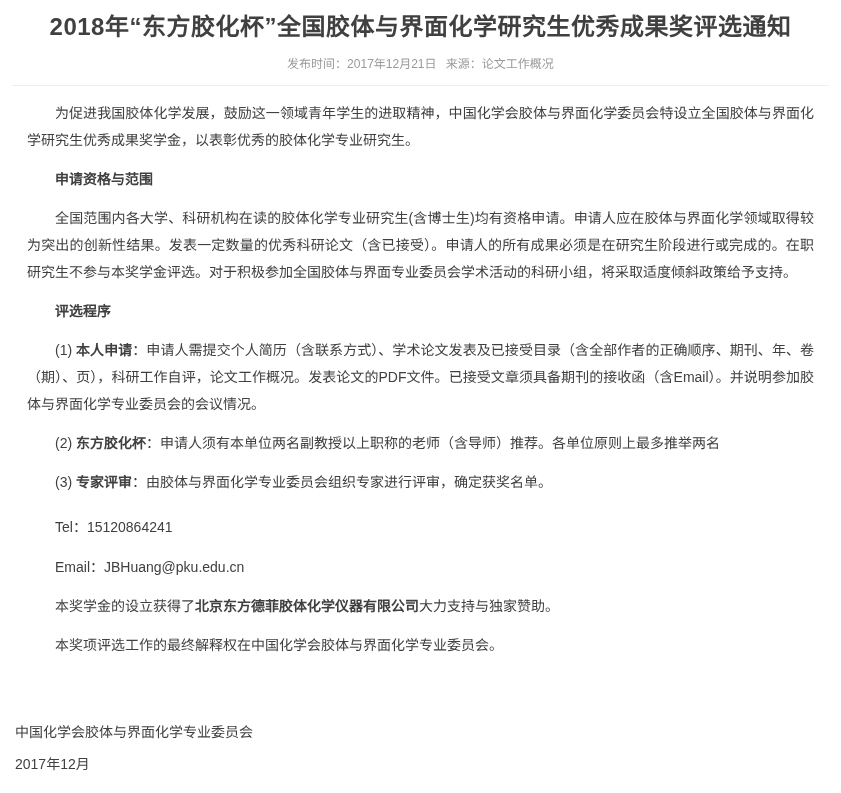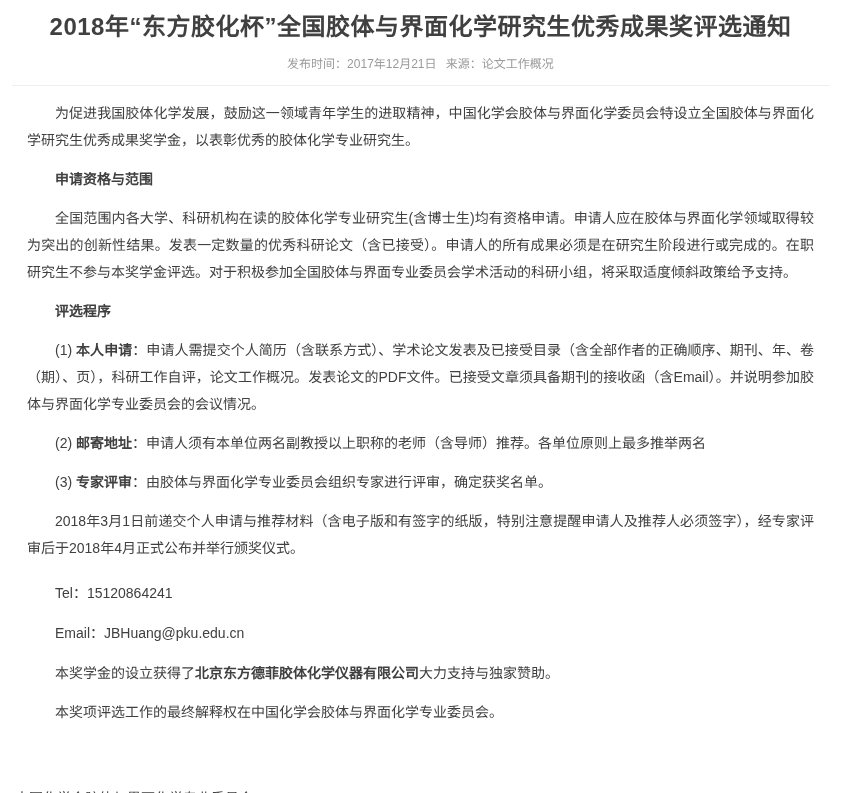--- a/index.html
+++ b/index.html
@@ -62,20 +62,21 @@
   .contact-block p {
     line-height: 28px;
     text-align: left;
   }
   .gap-spacer {
     display: inline-block;
     width: 30px;
   }
   .notes-block {
     margin-top: 13px;
+    font-family: Liberation Mono, monospace;
   }
   .footer {
     margin-top: 56px;
     padding-right: 20px;
     text-align: right;
     font-size: 14px;
     color: #404040;
   }
   .footer p {
     margin: 0;
@@ -102,26 +103,25 @@
     <p>为促进我国胶体化学发展，鼓励这一领域青年学生的进取精神，中国化学会胶体与界面化学委员会特设立全国胶体与界面化学研究生优秀成果奖学金，以表彰优秀的胶体化学专业研究生。</p>
 
     <p class="heading">申请资格与范围</p>
 
     <p>全国范围内各大学、科研机构在读的胶体化学专业研究生(含博士生)均有资格申请。申请人应在胶体与界面化学领域取得较为突出的创新性结果。发表一定数量的优秀科研论文（含已接受）。申请人的所有成果必须是在研究生阶段进行或完成的。在职研究生不参与本奖学金评选。对于积极参加全国胶体与界面专业委员会学术活动的科研小组，将采取适度倾斜政策给予支持。</p>
 
     <p class="heading">评选程序</p>
 
     <p><span>(1) </span><b>本人申请</b><span>：申请人需提交个人简历（含联系方式）、学术论文发表及已接受目录（含全部作者的正确顺序、期刊、年、卷（期）、页），科研工作自评，论文工作概况。发表论文的PDF文件。已接受文章须具备期刊的接收函（含Email）。并说明参加胶体与界面化学专业委员会的会议情况。</span></p>
 
-    <p><span>(2) </span><b>邮寄地址</b><span>：申请人须有本单位两名副教授以上职称的老师（含导师）推荐。各单位原则上最多推举两名</span></p>
+    <p><span>(2) </span><b>东方胶化杯</b><span>：申请人须有本单位两名副教授以上职称的老师（含导师）推荐。各单位原则上最多推举两名</span></p>
 
     <p><span>(3) </span><b>专家评审</b><span>：由胶体与界面化学专业委员会组织专家进行评审，确定获奖名单。</span></p>
 
 
-    <p>2018年3月1日前递交个人申请与推荐材料（含电子版和有签字的纸版，特别注意提醒申请人及推荐人必须签字），经专家评审后于2018年4月正式公布并举行颁奖仪式。</p>
 
     <div class="contact-block">
       <p>Tel：15120864241</p>
       <p>Email：JBHuang@pku.edu.cn</p>
     </div>
 
     <div class="notes-block">
       <p><span>本奖学金的设立获得了</span><b>北京东方德菲胶体化学仪器有限公司</b><span>大力支持与独家赞助。</span></p>
       <p>本奖项评选工作的最终解释权在中国化学会胶体与界面化学专业委员会。</p>
     </div>

